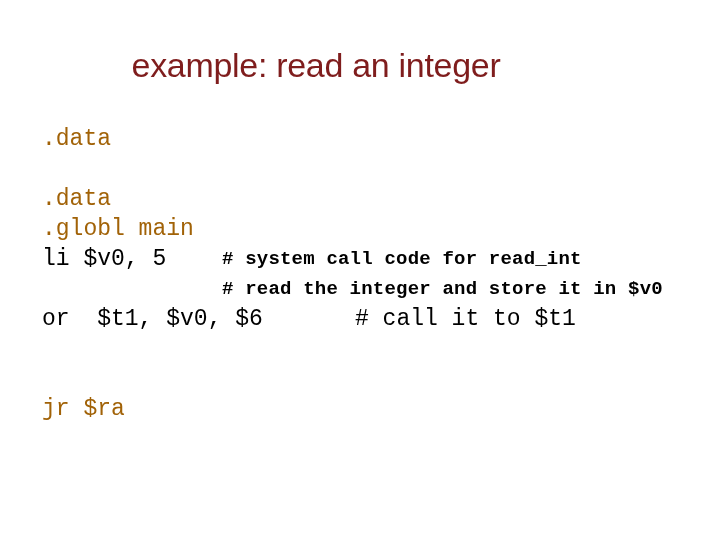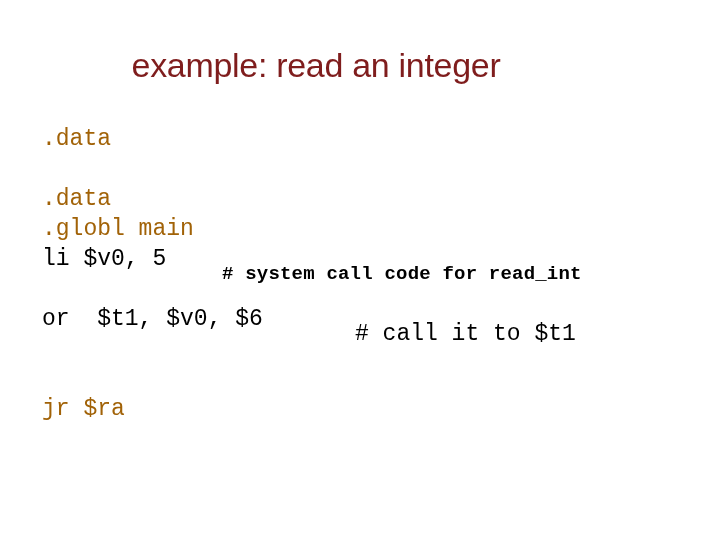--- a/index.html
+++ b/index.html
@@ -75,21 +75,20 @@
   }
 
   
   .code-comment {
     position: absolute;
     top: 0;
     white-space: pre;
     font-family: "Liberation Mono", "DejaVu Sans Mono", monospace;
     color: #000000;
     line-height: 30px;
-    margin-top: 15px;
   }
   .code-comment.small {
     font-size: 19px;
     font-weight: bold;
     letter-spacing: 0.2px;
     line-height: 31px;
   }
   .code-comment.normal {
     font-size: 23px;
     line-height: 30px;
@@ -104,20 +103,20 @@
 
   <div id="slide-title">example: read an integer</div>
 
   <div id="code-block">
 
   <div class="code-line"><span class="code-text green">.data</span></div>
       <div class="code-line blank"><span class="code-text green"></span></div>
       <div class="code-line"><span class="code-text green">.data</span></div>
       <div class="code-line"><span class="code-text green">.globl main</span></div>
       <div class="code-line"><span class="code-text black">li $v0, 5</span><span class="code-comment small col-222"># system call code for read_int</span></div>
-      <div class="code-line"></div>
+      <div class="code-line"><span class="code-comment small col-222"># read the integer and store it in $v0</span></div>
       <div class="code-line"><span class="code-text black">or  $t1, $v0, $6</span><span class="code-comment normal col-355"># call it to $t1</span></div>
       <div class="code-line blank"><span class="code-text black"></span></div>
       <div class="code-line blank"><span class="code-text black"></span></div>
       <div class="code-line"><span class="code-text green">jr $ra</span></div>
     </div>
 
 </div>
 
 </body></html>

